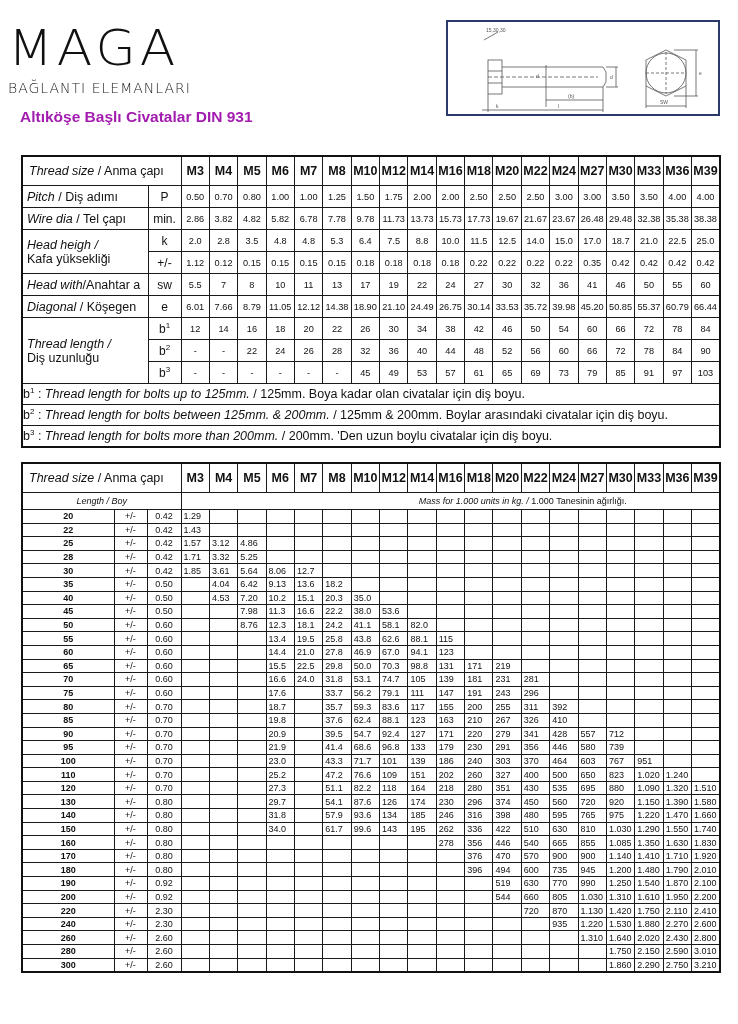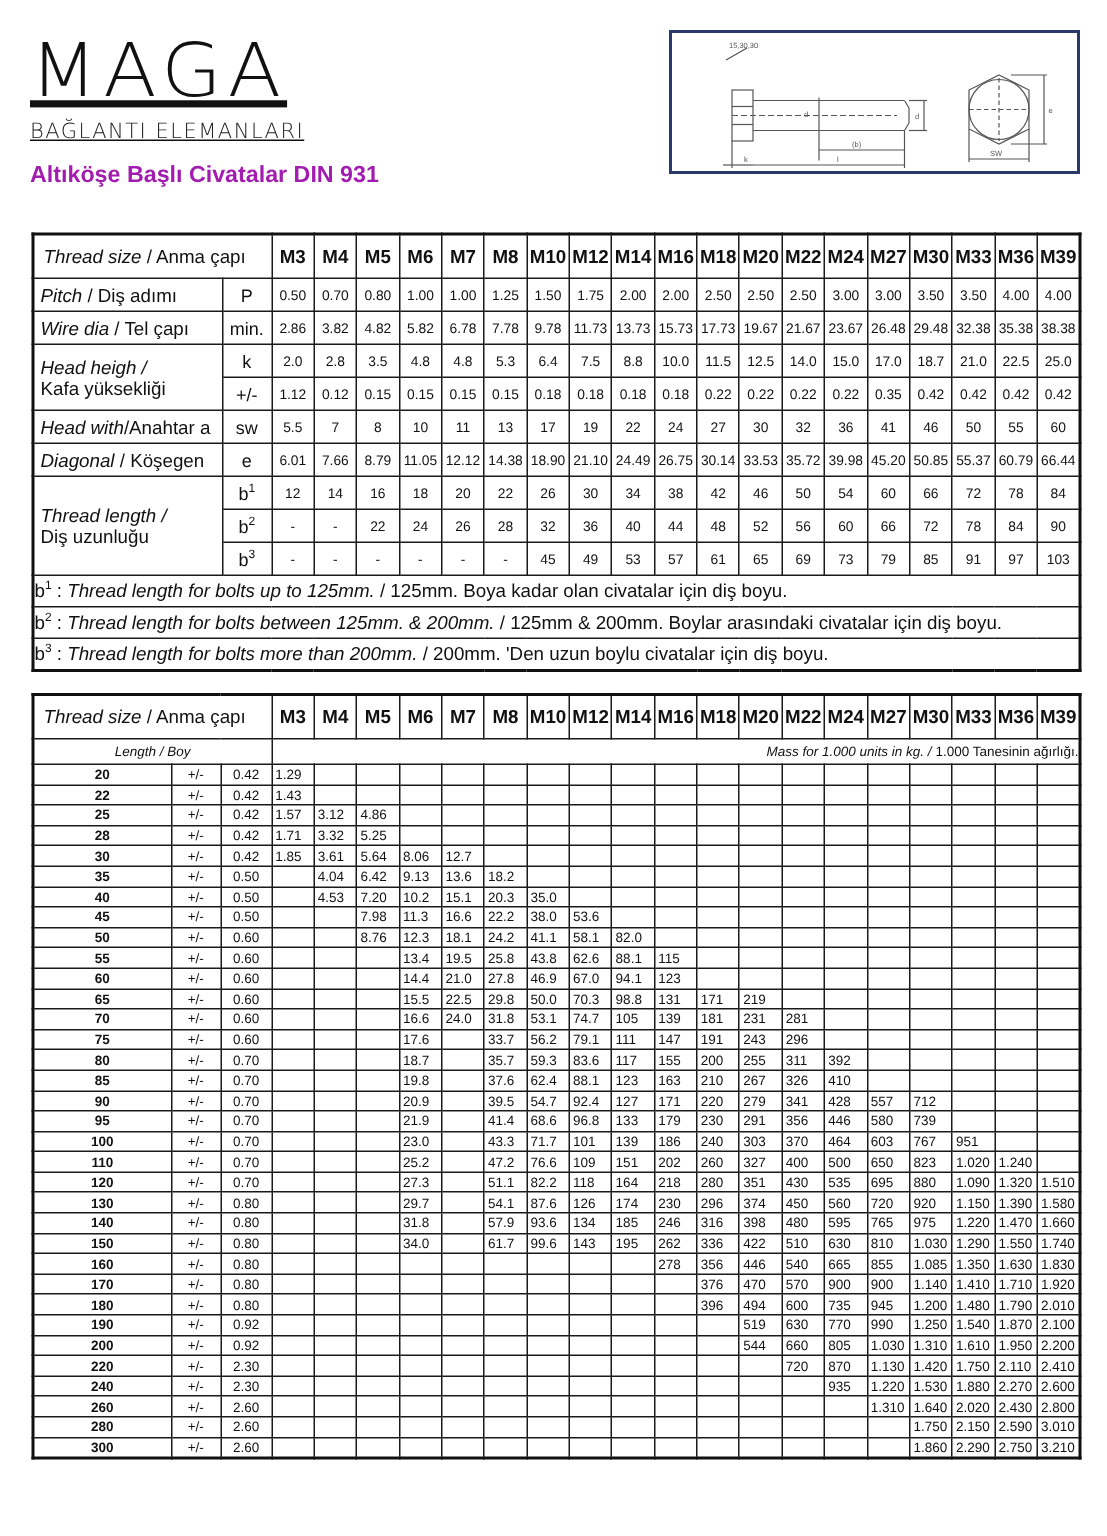--- a/index.html
+++ b/index.html
@@ -1,17 +1,17 @@
 <!DOCTYPE html>
 <html><head>
 <meta charset="utf-8">
 <style>
   html, body { margin: 0; padding: 0; background: #ffffff; }
   body { width: 738px; height: 1024px; position: relative; overflow: hidden; font-family: "Liberation Sans", sans-serif; color: #111; }
-  .brand { position: absolute; left: 20px; top: 26px; text-decoration: underline; }
+  .brand { position: absolute; left: 8px; top: 26px; }
   .logo { font-family: "DejaVu Sans", sans-serif; font-weight: 300; font-size: 52px; letter-spacing: 4px; line-height: 46px; color: #111; transform: scaleY(0.95); transform-origin: top left; }
   .tagline { font-family: "DejaVu Sans", sans-serif; font-size: 14px; letter-spacing: 1px; color: #222; margin-top: 8px; font-weight: 300; }
   .doc-title { position: absolute; left: 20px; top: 108px; font-size: 15.5px; font-weight: bold; color: #a21caf; }
   .diagram { position: absolute; left: 446px; top: 20px; width: 274px; height: 96px; border: 2px solid #2a3a6a; box-sizing: border-box; background: #fff; }
   .diagram svg { width: 100%; height: 100%; display: block; }
 
   table { border-collapse: collapse; position: absolute; table-layout: fixed; }
   td, th { border: 1.5px solid #1a1a1a; padding: 0; text-align: center; vertical-align: middle; overflow: hidden; white-space: nowrap; }
   #t1 { left: 21px; top: 155px; width: 700px; border: 2px solid #111; }
   #t1 th { height: 28px; font-size: 12.5px; font-weight: bold; }
@@ -22,21 +22,21 @@
   #t1 td.note { text-align: left; padding-left: 0; font-size: 12.5px; height: 20px; }
   i { font-style: italic; }
   sup { font-size: 8px; line-height: 0; }
 
   #t2 { left: 21px; top: 462px; width: 700px; border: 2px solid #111; }
   #t2 th { height: 28px; font-size: 12.5px; font-weight: bold; }
   #t2 th.lbl { text-align: left; padding-left: 6px; font-weight: normal; font-size: 12.5px; }
   #t2 td { height: 12.6px; font-size: 9px; line-height: 12px; }
   #t2 td.len { font-weight: bold; }
   #t2 td.sub { font-size: 9px; font-style: italic; height: 16px; }
-  #t2 td.massnote { text-align: right; padding-left: 145px; font-size: 9px; }
+  #t2 td.massnote { text-align: center; padding-left: 145px; font-size: 9px; }
   #t2 td.mass { text-align: left; padding-left: 2px; }
 </style>
 </head>
 <body>
 
 <div class="brand">
   <div class="logo">MAGA</div>
   <div class="tagline">BAĞLANTI ELEMANLARI</div>
 </div>
 <div class="doc-title">Altıköşe Başlı Civatalar DIN 931</div>

